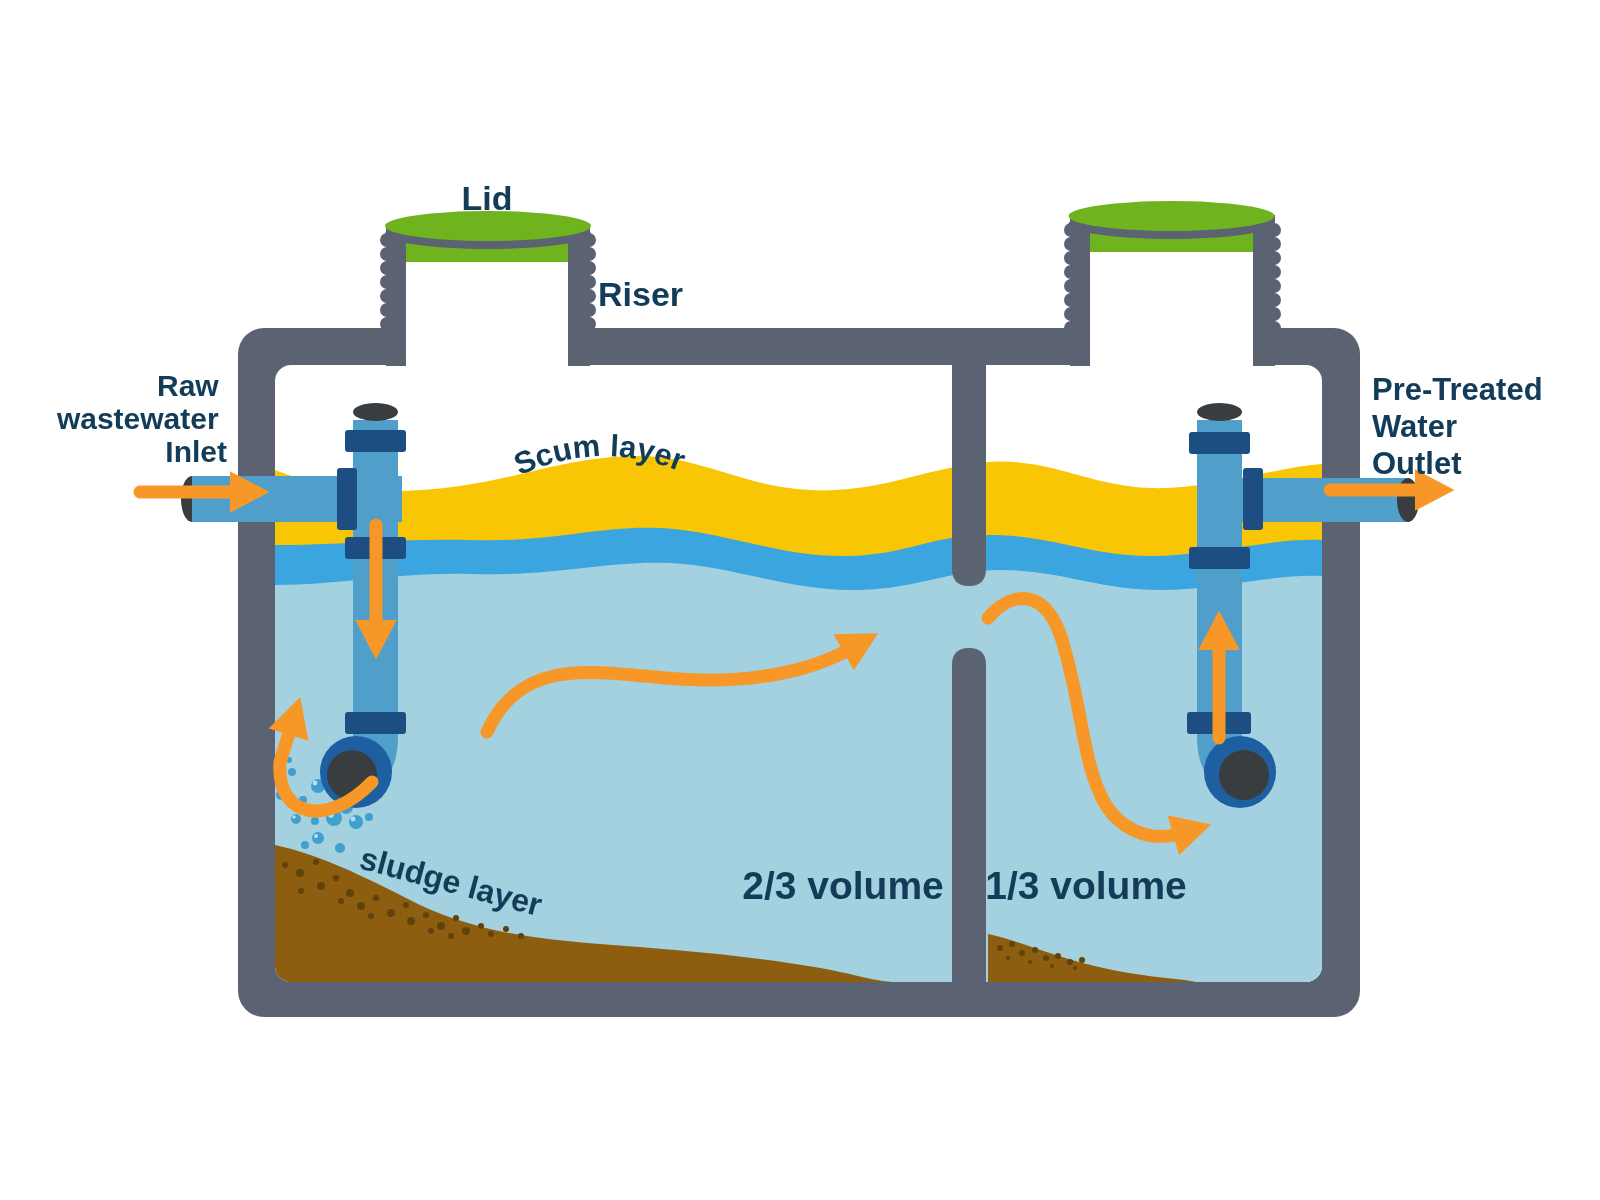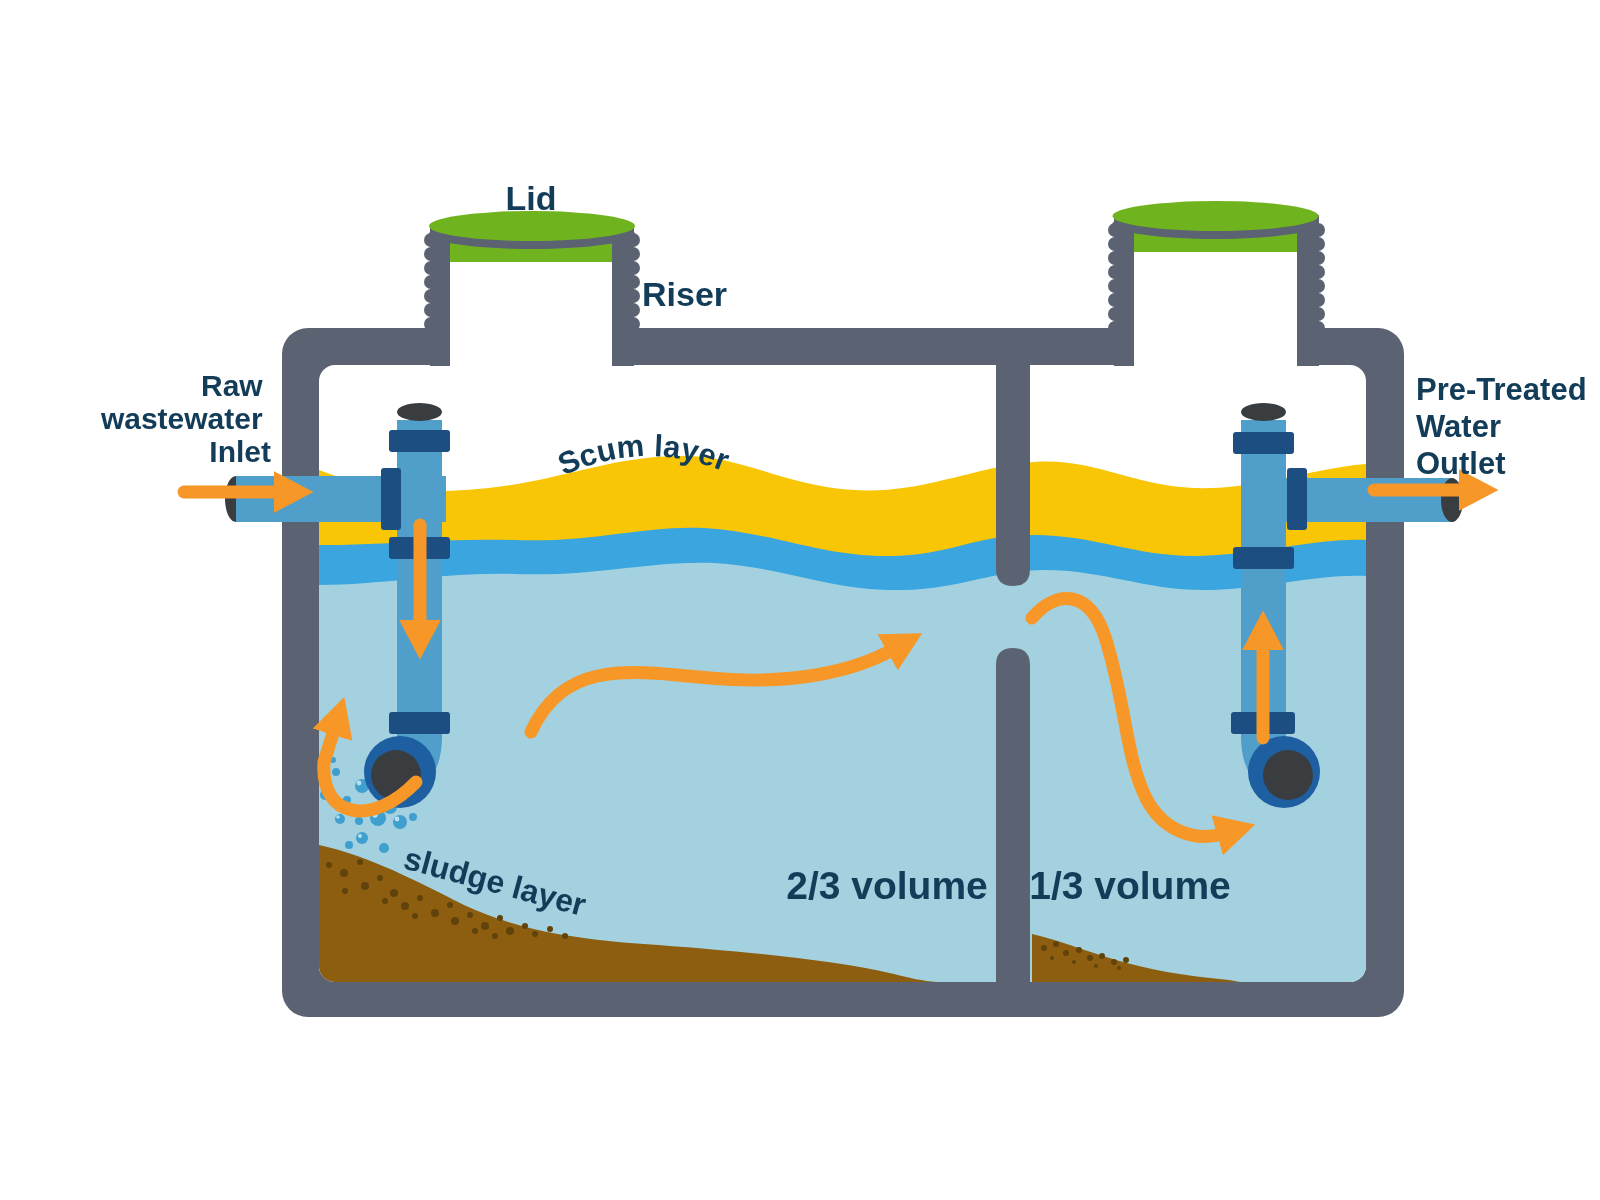--- a/index.html
+++ b/index.html
@@ -4,21 +4,21 @@
 <style>
   :root{
     --tank-gray:#5b6372; --label-navy:#123c58; --scum-yellow:#f9c606;
     --wave-blue:#3aa5de; --water-blue:#a3d1df; --pipe-blue:#4f9fca;
     --pipe-dark-blue:#1c4e82; --ring-blue:#1e5fa2; --arrow-orange:#f79727;
     --lid-green:#6fb41e; --sludge-brown:#8d5e0f; --speckle-brown:#5f430b;
     --cap-dark:#3a3d3f; --bubble-blue:#3f9fce; --bubble-highlight:#b8e0f2;
     --background:#ffffff;
   }
   html,body{margin:0;padding:0;background:var(--background);}
-  .stage{width:1380px;height:1200px;background:var(--background);margin-left:44px;}
+  .stage{width:1380px;height:1200px;background:var(--background);}
   svg{display:block;}
   text{font-family:"Liberation Sans","DejaVu Sans",sans-serif;font-weight:700;fill:var(--label-navy);}
   .c-gray{fill:var(--tank-gray);}
   .c-white{fill:var(--background);}
   .c-yellow{fill:var(--scum-yellow);}
   .c-wave{fill:var(--wave-blue);}
   .c-water{fill:var(--water-blue);}
   .c-pipe{fill:var(--pipe-blue);}
   .c-pipedark{fill:var(--pipe-dark-blue);}
   .c-ring{fill:var(--ring-blue);}

